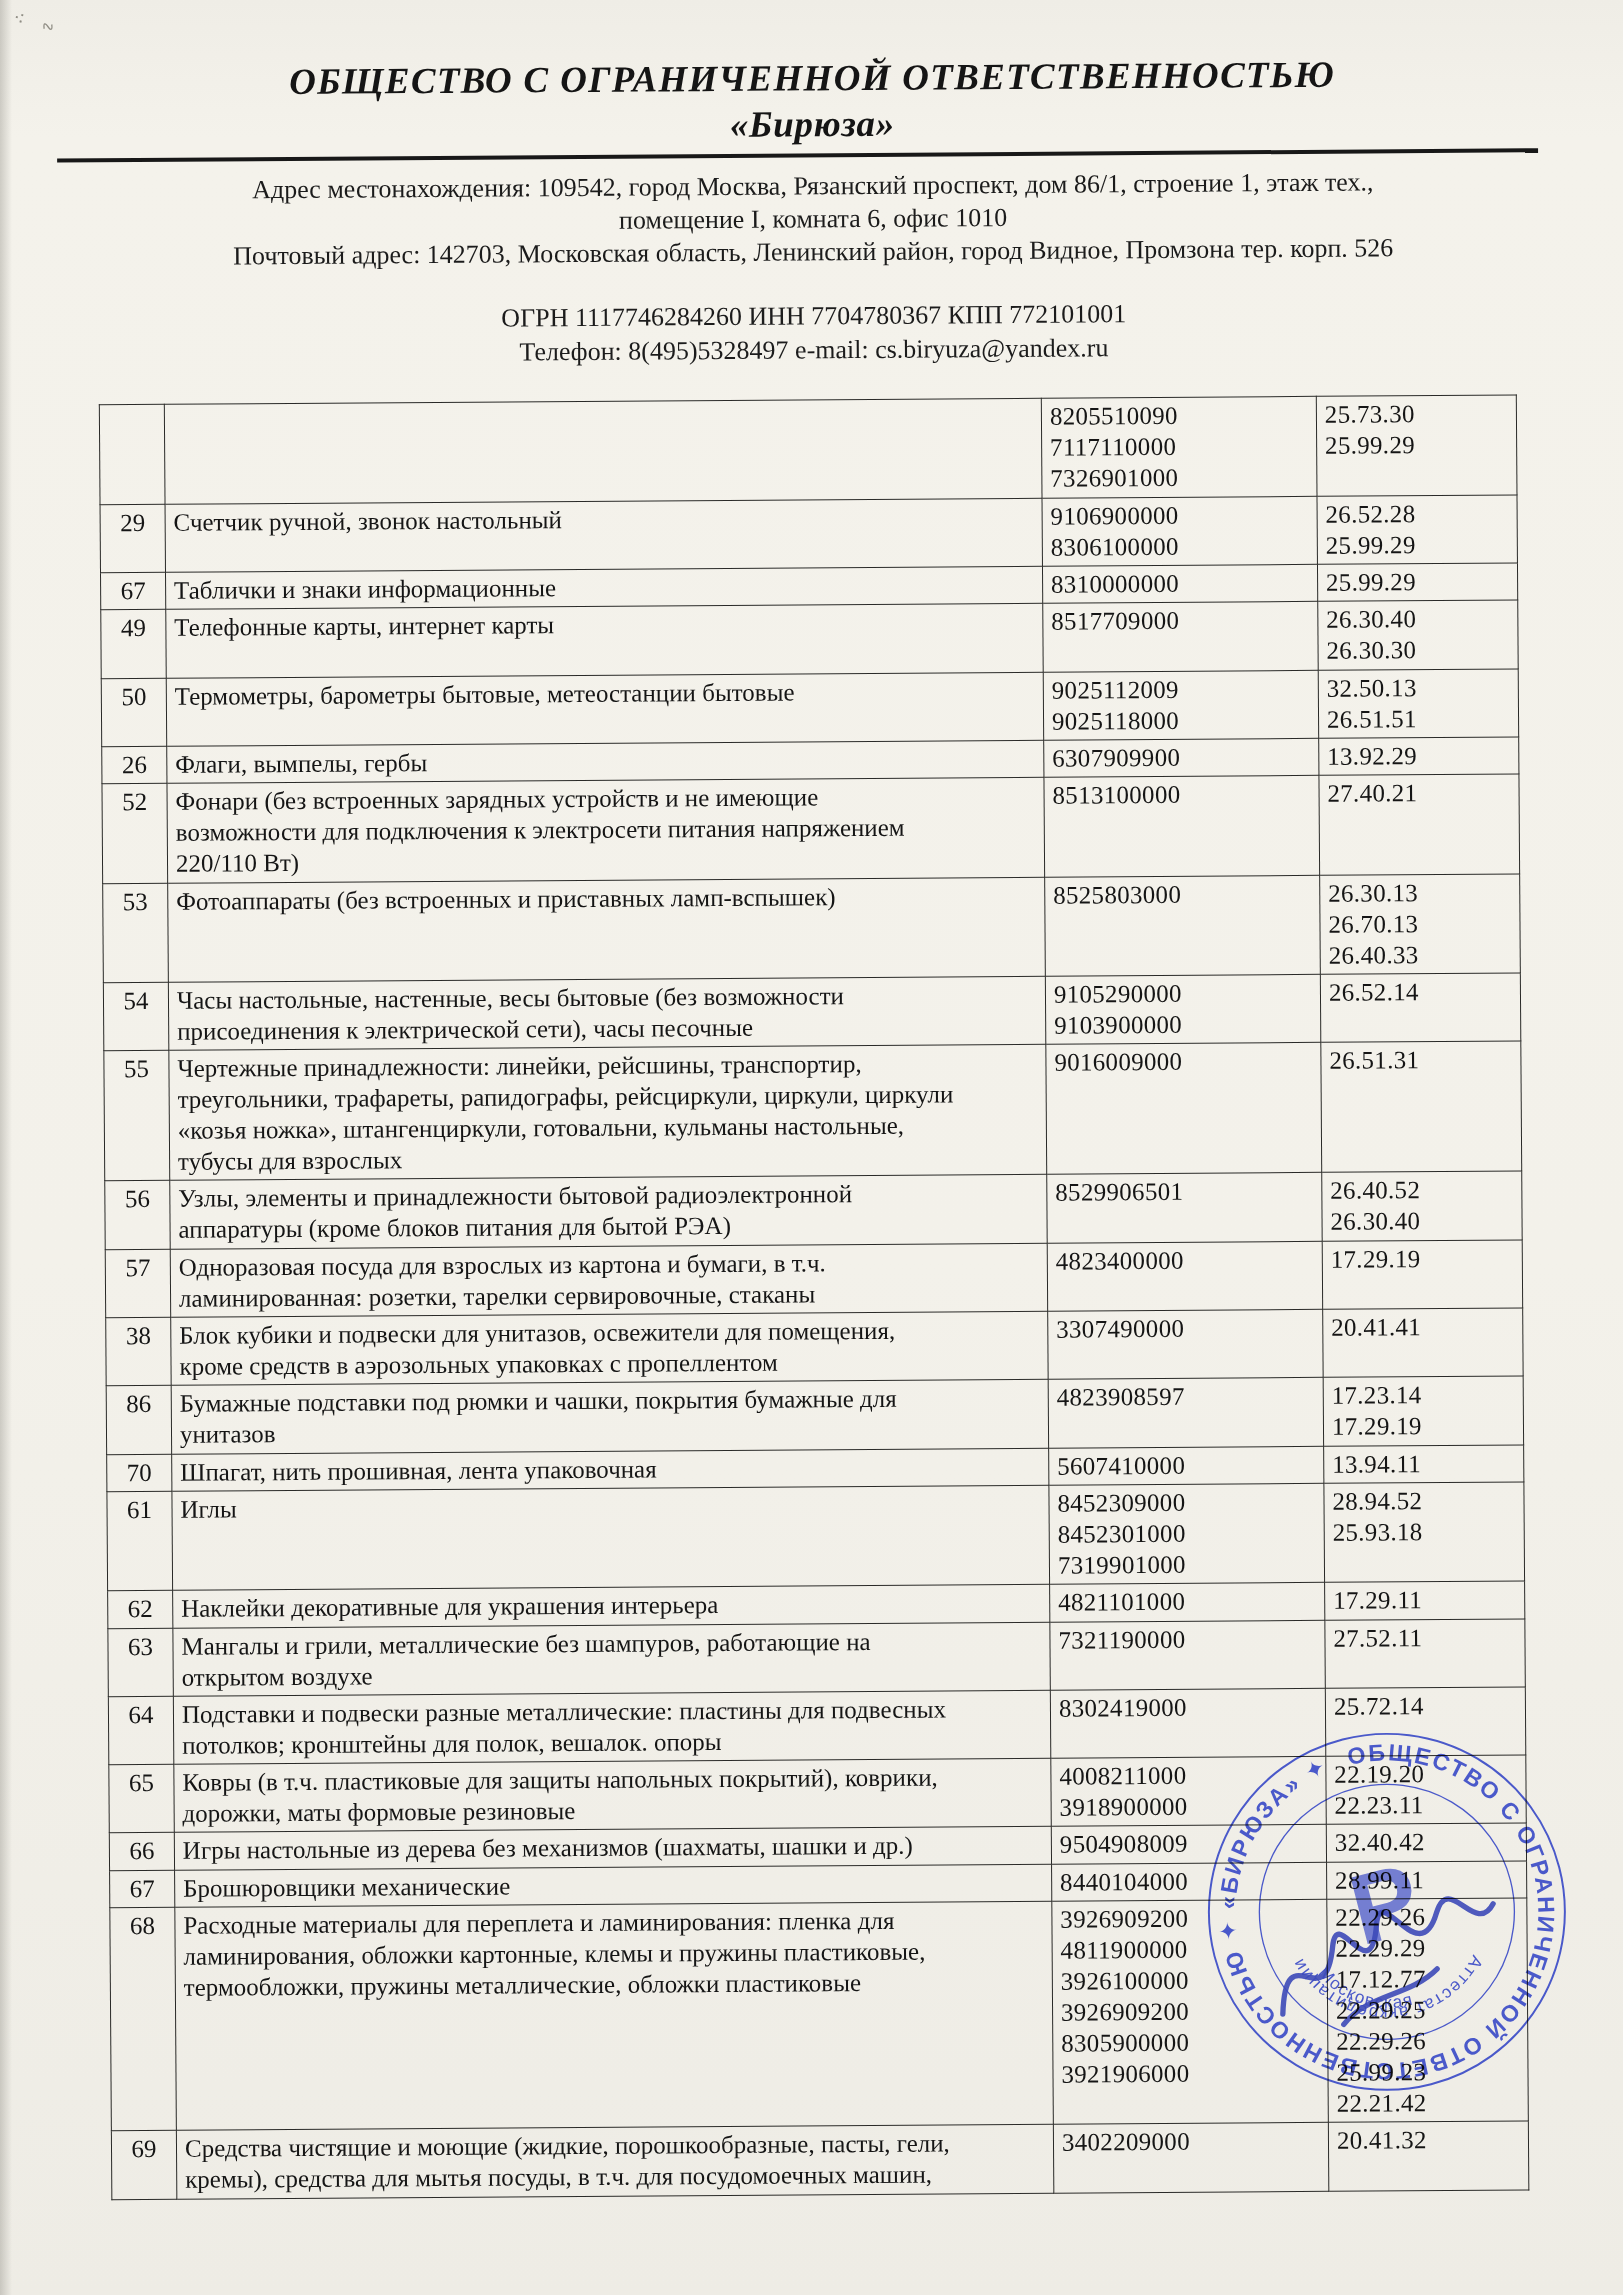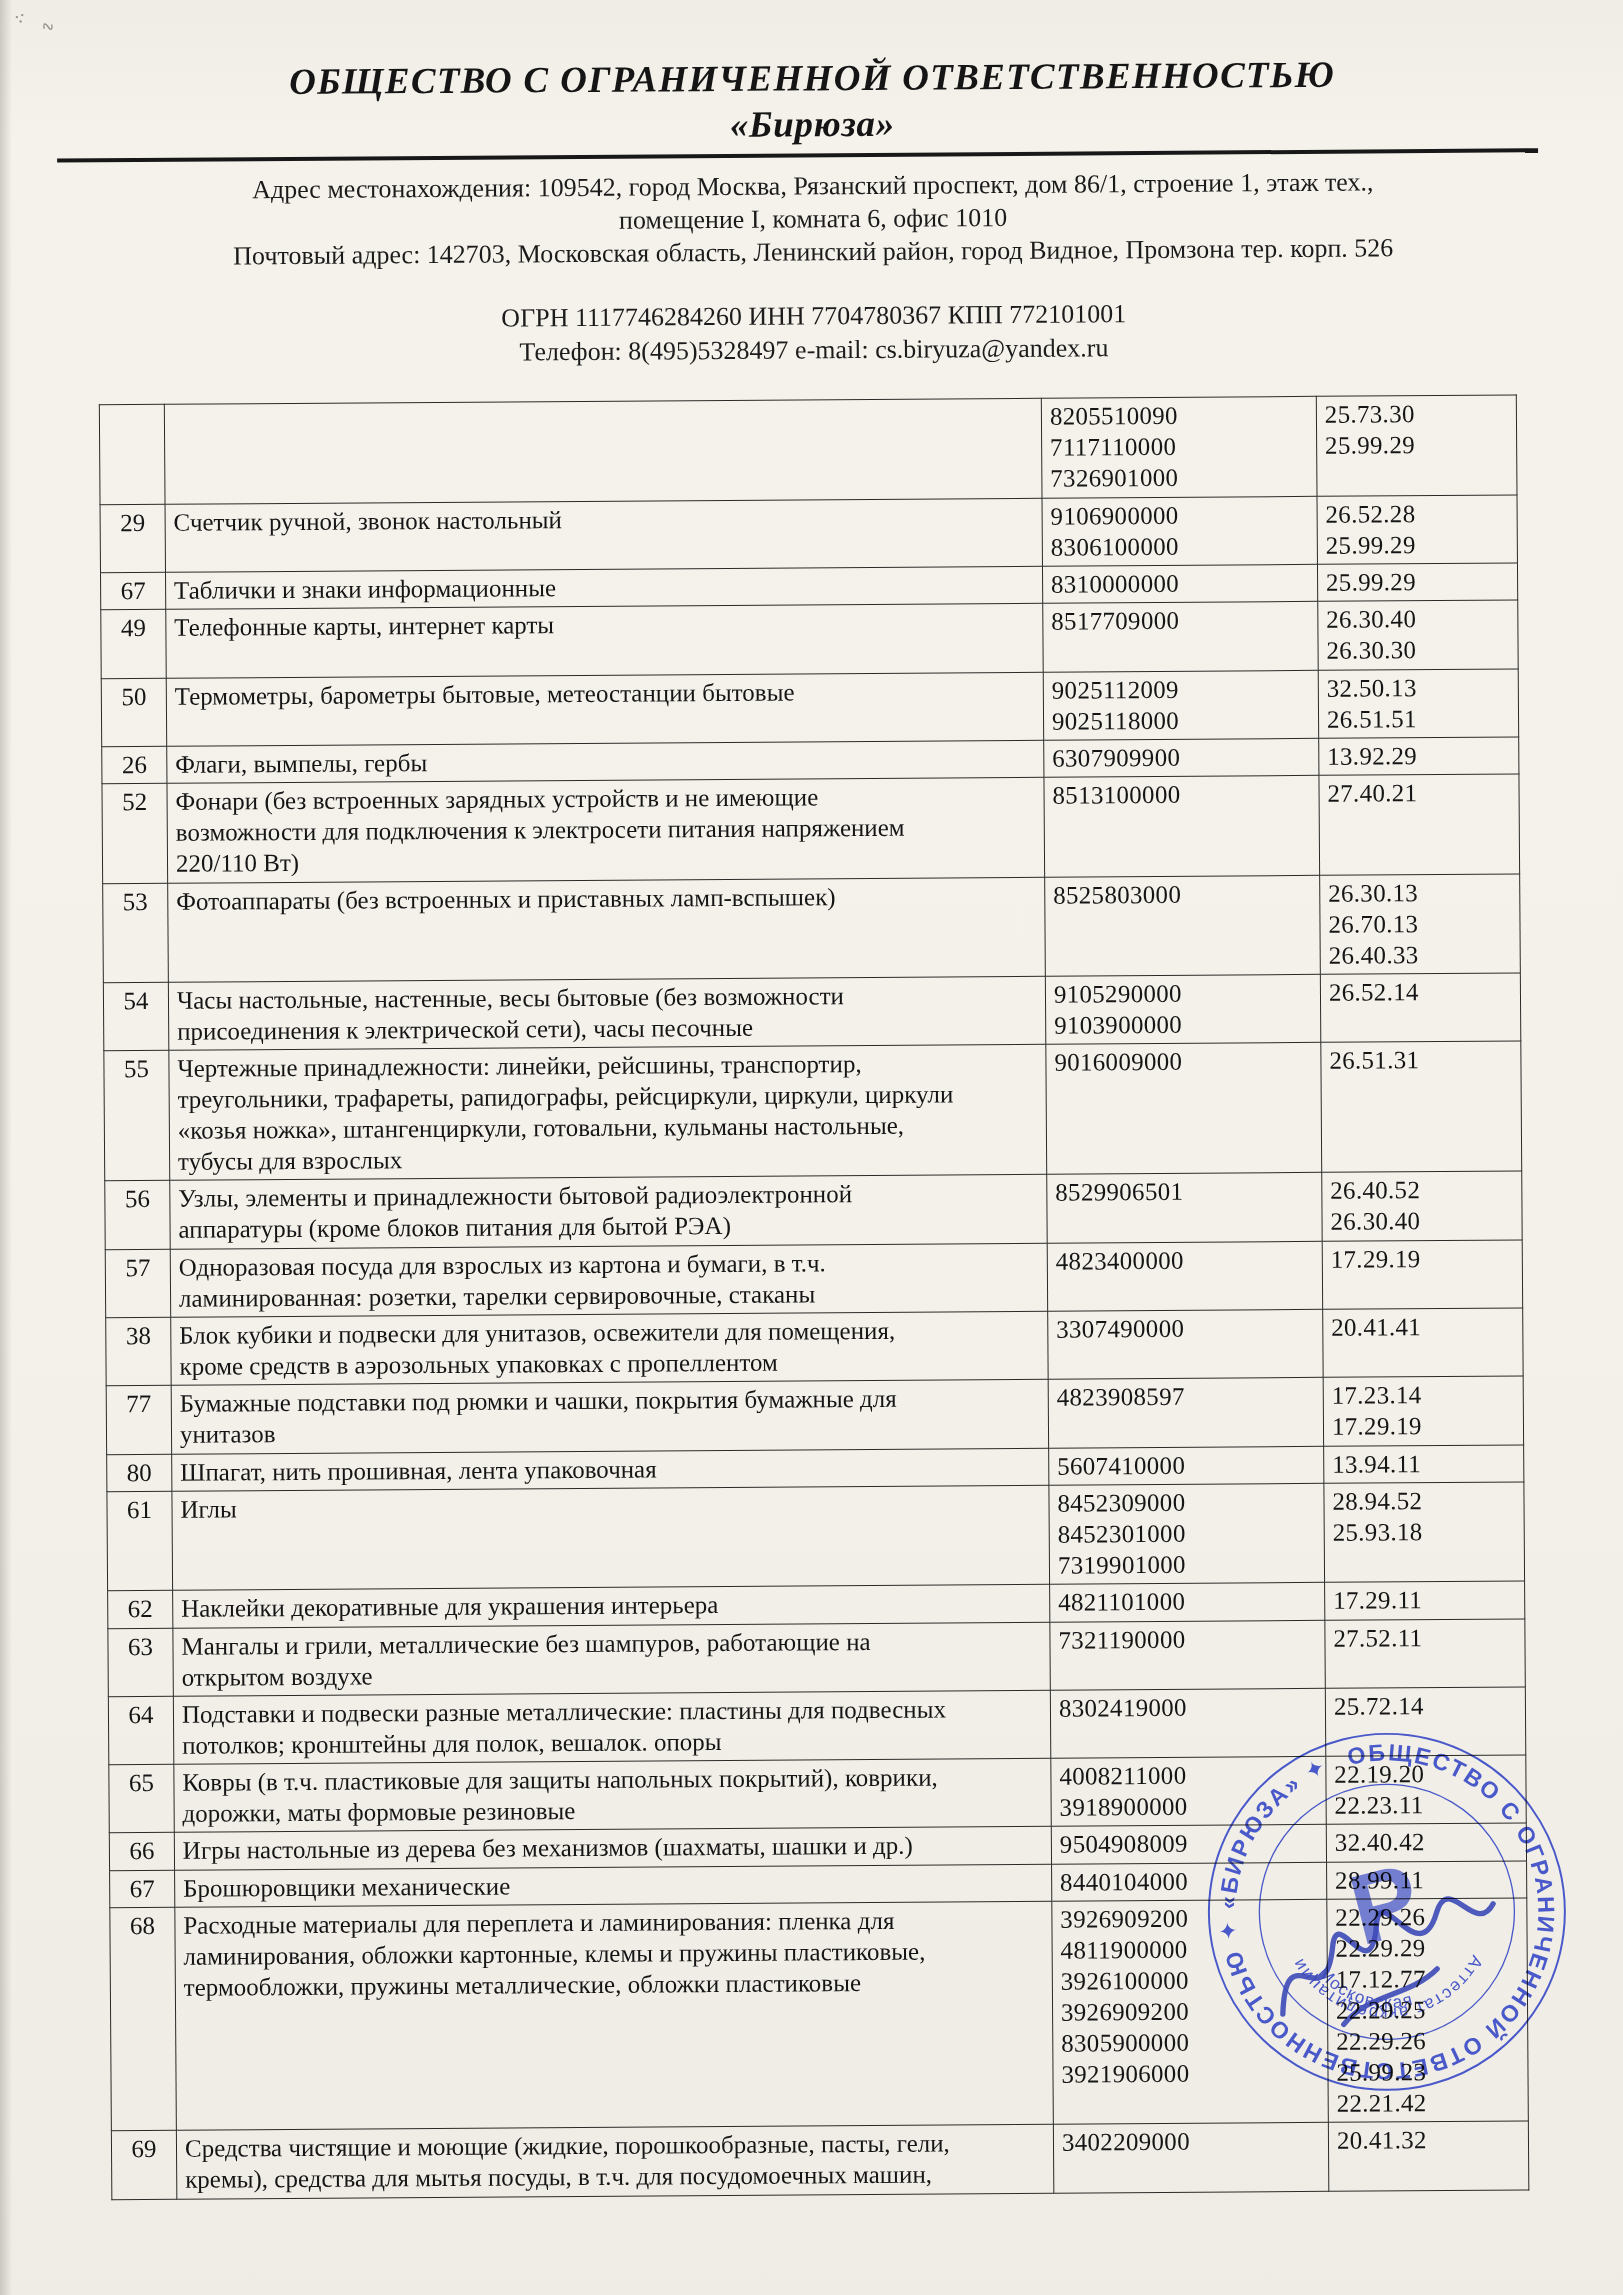--- a/index.html
+++ b/index.html
@@ -187,29 +187,29 @@
             <td class="c3">17.29.19</td>
           </tr>
           <tr>
             <td class="c0">38</td>
             <td class="c1">Блок кубики и подвески для унитазов, освежители для помещения,
 кроме средств в аэрозольных упаковках с пропеллентом</td>
             <td class="c2">3307490000</td>
             <td class="c3">20.41.41</td>
           </tr>
           <tr>
-            <td class="c0">77</td>
+            <td class="c0">86</td>
             <td class="c1">Бумажные подставки под рюмки и чашки, покрытия бумажные для
 унитазов</td>
             <td class="c2">4823908597</td>
             <td class="c3">17.23.14
 17.29.19</td>
           </tr>
           <tr>
-            <td class="c0">80</td>
+            <td class="c0">70</td>
             <td class="c1">Шпагат, нить прошивная, лента упаковочная</td>
             <td class="c2">5607410000</td>
             <td class="c3">13.94.11</td>
           </tr>
           <tr>
             <td class="c0">61</td>
             <td class="c1">Иглы</td>
             <td class="c2">8452309000
 8452301000
 7319901000</td>

